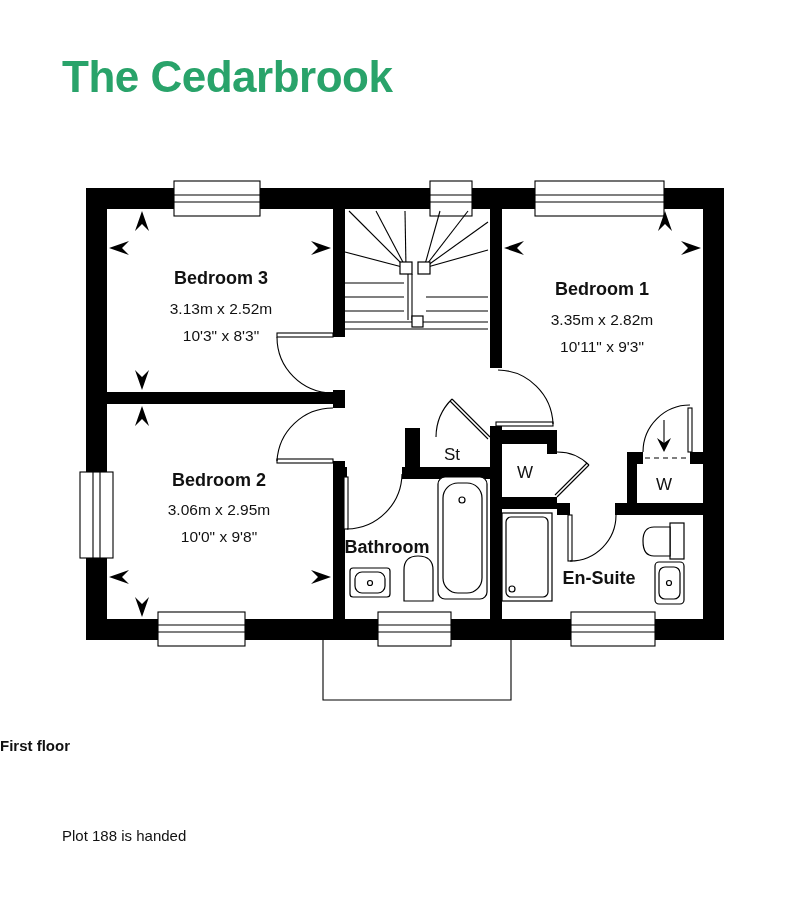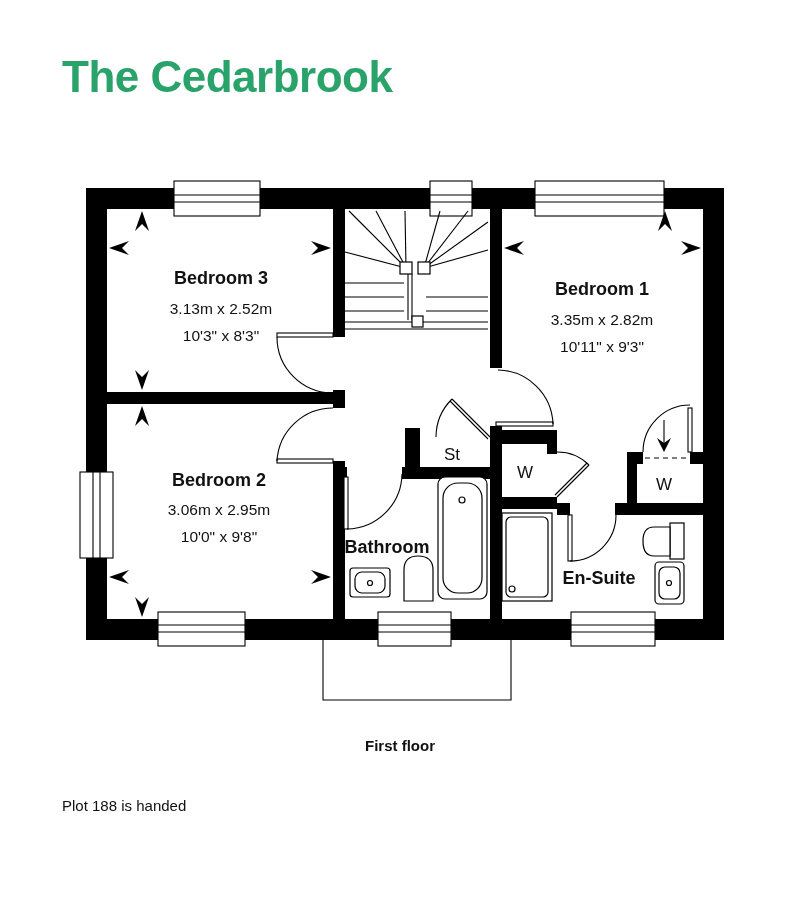--- a/index.html
+++ b/index.html
@@ -1,22 +1,22 @@
 <!DOCTYPE html>
 <html><head>
 <meta charset="utf-8">
 <style>
   html,body{margin:0;padding:0;background:#fff;}
   .page{position:relative;width:800px;height:900px;background:#fff;overflow:hidden;
         font-family:"Liberation Sans",sans-serif;color:#111;}
   .title{position:absolute;left:62px;top:52px;font-size:44px;font-weight:700;
          letter-spacing:-0.5px;color:#29a36a;}
-  .floor-label{position:absolute;left:0;top:737px;width:800px;text-align:center;
+  .floor-label{position:absolute;left:0;top:737px;width:800px;
          font-size:15px;font-weight:700;color:#111;}
-  .plot-note{position:absolute;left:62px;top:797px;font-size:15px;color:#111;}
+  .plot-note{position:absolute;left:62px;top:827px;font-size:15px;color:#111;}
   svg text{font-family:"Liberation Sans",sans-serif;fill:#111;}
   .room-name{font-size:18px;font-weight:700;}
   .room-dim{font-size:15.5px;}
   .closet-label{font-size:17px;}
   .wall{fill:#000;stroke:none;}
   .thin{fill:none;stroke:#000;stroke-width:1.1;}
   .leaf{fill:#fff;stroke:#000;stroke-width:1.1;}
   .fix{fill:#fff;stroke:#000;stroke-width:1.2;}
   .arrow{fill:#000;stroke:none;}
   .winbox{fill:#fff;stroke:#000;stroke-width:1.1;}

